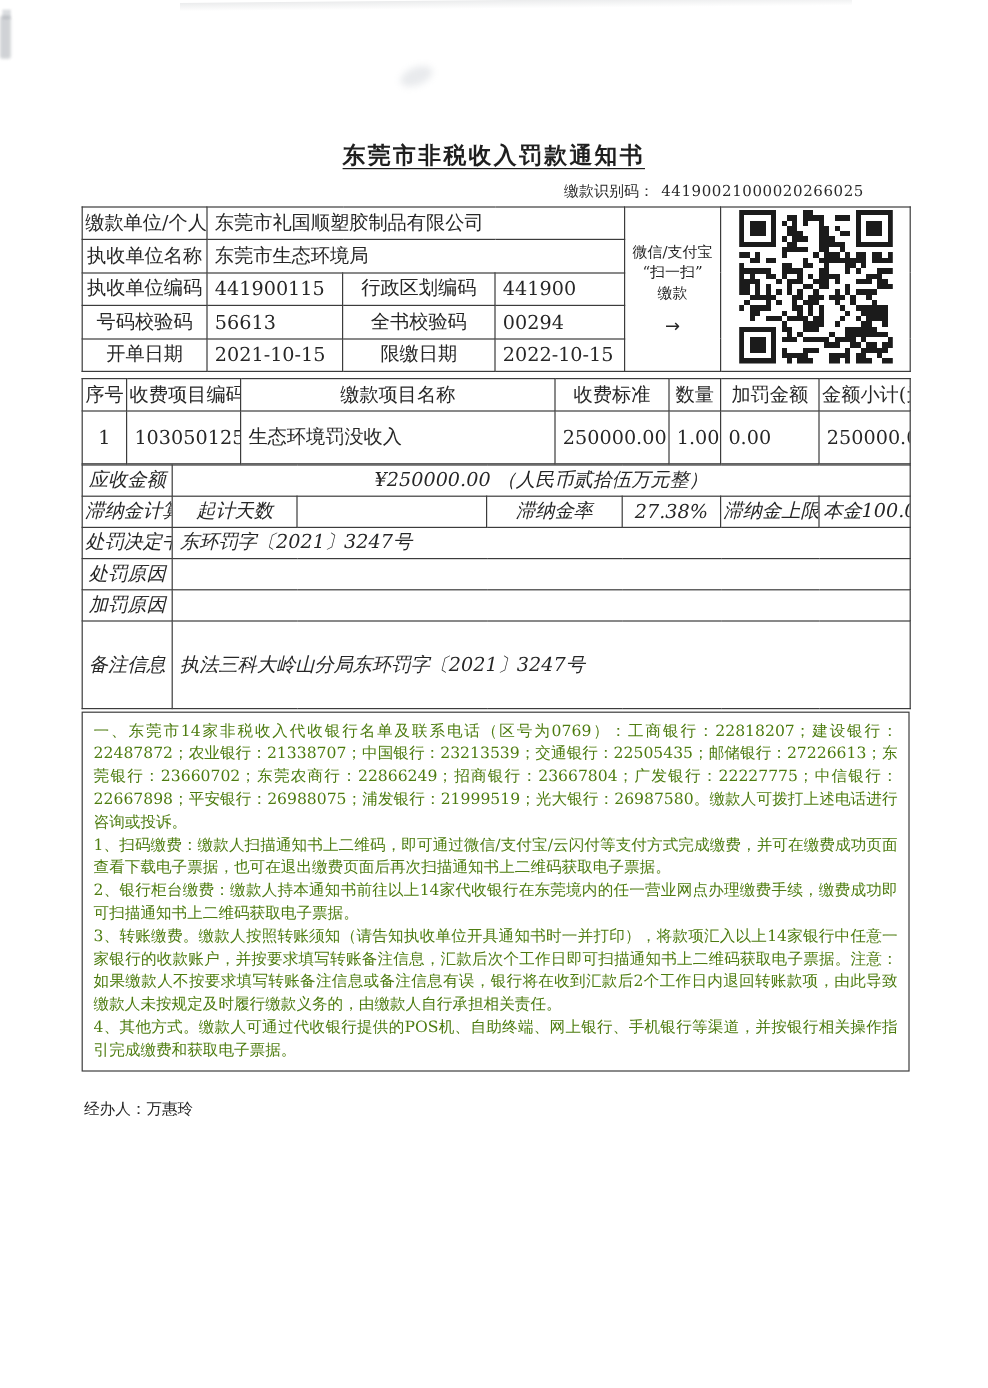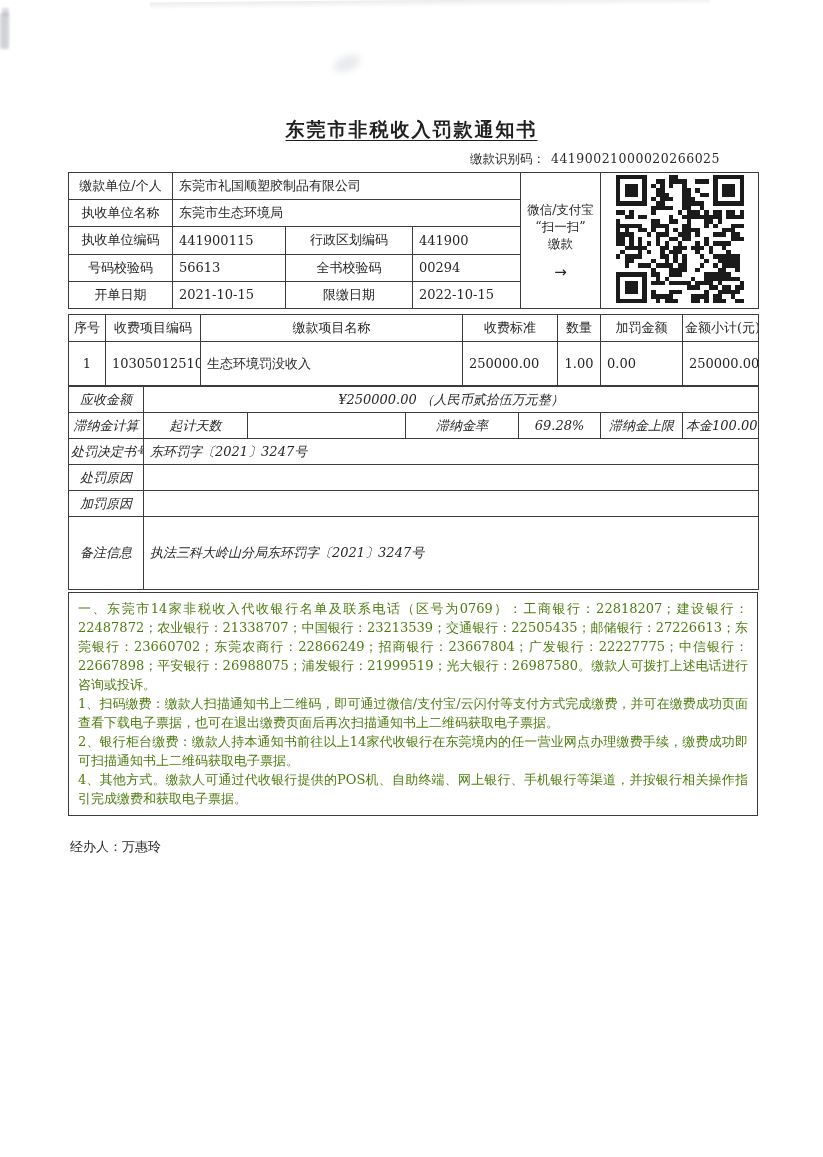--- a/index.html
+++ b/index.html
@@ -19,21 +19,21 @@
     position:absolute;top:117px;left:0;width:823px;margin:0;text-align:center;
     font-size:19px;font-weight:bold;letter-spacing:2px;text-decoration:underline;
     text-underline-offset:4px;color:#1f1f1f;
   }
   .idline{position:absolute;top:151px;left:0;width:720px;text-align:right;font-size:12.5px;color:#2a2a2a;}
   .idline .idnum{margin-left:6px;letter-spacing:.5px;}
   
   .content{position:absolute;left:68px;top:172px;width:690px;}
   table.t{border-collapse:collapse;width:690px;table-layout:fixed;}
   table.t2m{margin-top:5px;}
-  td{border:1px solid #3c3c3c;font-size:13px;padding:0 6px;overflow:hidden;white-space:nowrap;vertical-align:middle;}
+  td{border:1px solid #3c3c3c;font-size:16px;padding:0 6px;overflow:hidden;white-space:nowrap;vertical-align:middle;}
   td.lab{text-align:center;padding:0 2px;}
   td.val{text-align:left;}
   td.ctr{text-align:center;}
   td.rgt{}
   .t1 tr{height:27px;}
   .qrcap{font-size:12.5px;line-height:17px;vertical-align:middle;}
   .qrcap .arrow{margin-top:12px;font-size:15px;font-family:"DejaVu Sans",sans-serif;}
   .qrcell{text-align:center;vertical-align:middle;padding:2px;}
   .qr{display:inline-block;width:128px;height:128px;}
   .qr svg{display:block;width:128px;height:128px;shape-rendering:crispEdges;}
@@ -496,21 +496,21 @@
       <tbody>
           <tr>
         <td class="lab">应收金额</td>
         <td class="ctr" colspan="6">¥250000.00 （人民币贰拾伍万元整）</td>
       </tr>
       <tr>
         <td class="lab">滞纳金计算</td>
         <td class="lab">起计天数</td>
         <td class="val"></td>
         <td class="lab">滞纳金率</td>
-        <td class="ctr">69.28%</td>
+        <td class="ctr">27.38%</td>
         <td class="lab">滞纳金上限</td>
         <td class="val" style="padding:0 3px;">本金100.00%</td>
       </tr>
       <tr>
         <td class="lab">处罚决定书号</td>
         <td class="val" colspan="6">东环罚字〔2021〕3247号</td>
       </tr>
       <tr>
         <td class="lab">处罚原因</td>
         <td class="val" colspan="6"></td>
@@ -523,18 +523,19 @@
         <td class="lab">备注信息</td>
         <td class="val wrapok" colspan="6">执法三科大岭山分局东环罚字〔2021〕3247号</td>
       </tr>
     </tbody>
       </table>
 
     <div class="notes">
       <p>一、东莞市14家非税收入代收银行名单及联系电话（区号为0769）：工商银行：22818207；建设银行：22487872；农业银行：21338707；中国银行：23213539；交通银行：22505435；邮储银行：27226613；东莞银行：23660702；东莞农商行：22866249；招商银行：23667804；广发银行：22227775；中信银行：22667898；平安银行：26988075；浦发银行：21999519；光大银行：26987580。缴款人可拨打上述电话进行咨询或投诉。</p>
       <p>1、扫码缴费：缴款人扫描通知书上二维码，即可通过微信/支付宝/云闪付等支付方式完成缴费，并可在缴费成功页面查看下载电子票据，也可在退出缴费页面后再次扫描通知书上二维码获取电子票据。</p>
       <p>2、银行柜台缴费：缴款人持本通知书前往以上14家代收银行在东莞境内的任一营业网点办理缴费手续，缴费成功即可扫描通知书上二维码获取电子票据。</p>
+      <p>3、转账缴费。缴款人按照转账须知（请告知执收单位开具通知书时一并打印），将款项汇入以上14家银行中任意一家银行的收款账户，并按要求填写转账备注信息，汇款后次个工作日即可扫描通知书上二维码获取电子票据。注意：如果缴款人不按要求填写转账备注信息或备注信息有误，银行将在收到汇款后2个工作日内退回转账款项，由此导致缴款人未按规定及时履行缴款义务的，由缴款人自行承担相关责任。</p>
       <p>4、其他方式。缴款人可通过代收银行提供的POS机、自助终端、网上银行、手机银行等渠道，并按银行相关操作指引完成缴费和获取电子票据。</p>
     </div>
 
     <div class="operator">经办人：万惠玲</div>
   </div>
 </div>
 
 </body></html>

